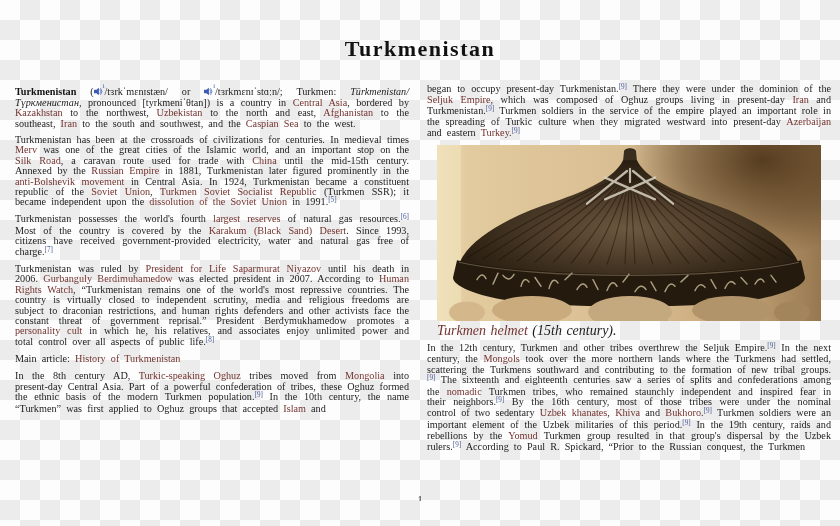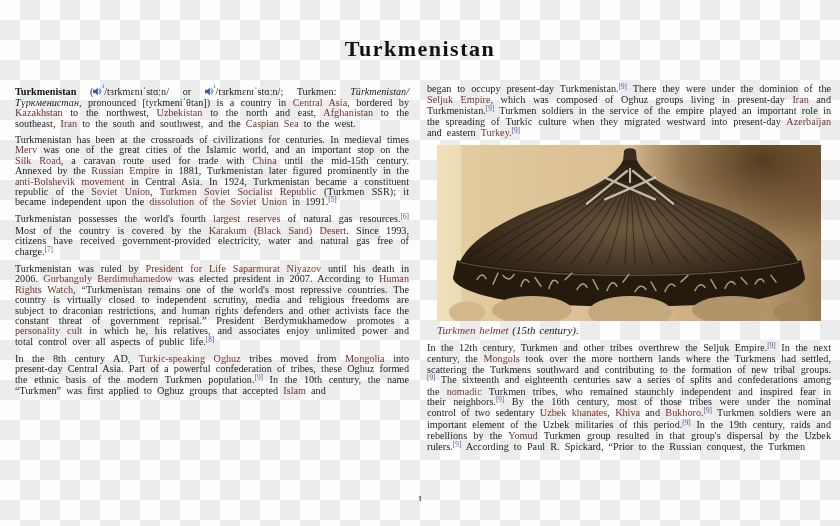--- a/index.html
+++ b/index.html
@@ -38,48 +38,51 @@
   .audio-sup{color:#3b5bb5;font-size:6.5px;position:relative;top:-3.5px;}
   .section-heading{
     font-size:15.5px;font-weight:bold;color:#111;
     margin:14px 0 8px 0;text-align:left;word-spacing:0;line-height:16px;
   }
   .section-num{display:inline-block;min-width:30px;}
   .main-article{margin:0 0 7px 0;text-align:left;}
   .figure{margin:5px 0 0 10px;width:384px;}
   .figure svg{display:block;}
   .caption{
-    margin:4px 0 7px 0;font-size:11px;font-style:italic;
+    margin:4px 0 7px 0;font-size:14px;font-style:italic;
     text-align:left;word-spacing:1px;line-height:11px;
   }
   .page-number{
     position:absolute;left:0;top:494px;width:840px;text-align:center;
     font-size:10px;color:#222;
   }
 </style>
 </head>
 <body>
 
 <div class="page">
 
   <h1 class="title">Turkmenistan</h1>
 
   <div class="col col-left">
     <p class="para"><span class="run-bold">Turkmenistan</span><span class="run-plain"> (</span><span class="audio"><svg width="9" height="9" viewBox="0 0 11 10">
             <polygon points="0,3 3,3 6,0.5 6,9.5 3,7 0,7" fill="#3b5bb5"></polygon>
             <path d="M7,2.5 Q9.5,5 7,7.5 M8,1 Q11.5,5 8,9" stroke="#3b5bb5" fill="none" stroke-width="0.9"></path>
-          </svg><sup class="audio-sup">i</sup></span><span class="run-plain">/tɜrkmɛnɪˈstɑːn/</span><span class="run-plain"> or </span><span class="audio"><svg width="9" height="9" viewBox="0 0 11 10">
+          </svg><sup class="audio-sup">i</sup></span><span class="run-plain">/tɜrkˈmɛnɪstæn/</span><span class="run-plain"> or </span><span class="audio"><svg width="9" height="9" viewBox="0 0 11 10">
             <polygon points="0,3 3,3 6,0.5 6,9.5 3,7 0,7" fill="#3b5bb5"></polygon>
             <path d="M7,2.5 Q9.5,5 7,7.5 M8,1 Q11.5,5 8,9" stroke="#3b5bb5" fill="none" stroke-width="0.9"></path>
           </svg><sup class="audio-sup">i</sup></span><span class="run-plain">/tɜrkmɛnɪˈstɑːn/; Turkmen: </span><span class="run-italic">Türkmenistan/Түркменистан</span><span class="run-plain">, pronounced [tyrkmeniˈθtan]) is a country in </span><span class="run-link">Central Asia</span><span class="run-plain">, bordered by </span><span class="run-link">Kazakhstan</span><span class="run-plain"> to the northwest, </span><span class="run-link">Uzbekistan</span><span class="run-plain"> to the north and east, </span><span class="run-link">Afghanistan</span><span class="run-plain"> to the southeast, </span><span class="run-link">Iran</span><span class="run-plain"> to the south and southwest, and the </span><span class="run-link">Caspian Sea</span><span class="run-plain"> to the west.</span></p>
     <p class="para"><span class="run-plain">Turkmenistan has been at the crossroads of civilizations for centuries. In medieval times </span><span class="run-link">Merv</span><span class="run-plain"> was one of the great cities of the Islamic world, and an important stop on the </span><span class="run-link">Silk Road</span><span class="run-plain">, a caravan route used for trade with </span><span class="run-link">China</span><span class="run-plain"> until the mid-15th century.  Annexed by the </span><span class="run-link">Russian Empire</span><span class="run-plain"> in 1881, Turkmenistan later figured prominently in the </span><span class="run-link">anti-Bolshevik movement</span><span class="run-plain"> in Central Asia.  In 1924, Turkmenistan became a constituent republic of the </span><span class="run-link">Soviet Union</span><span class="run-plain">, </span><span class="run-link">Turkmen Soviet Socialist Republic</span><span class="run-plain"> (Turkmen SSR); it became independent upon the </span><span class="run-link">dissolution of the Soviet Union</span><span class="run-plain"> in 1991.</span><span class="run-cite">[5]</span></p>
     <p class="para"><span class="run-plain">Turkmenistan possesses the world's fourth </span><span class="run-link">largest reserves</span><span class="run-plain"> of natural gas resources.</span><span class="run-cite">[6]</span><span class="run-plain"> Most of the country is covered by the </span><span class="run-link">Karakum (Black Sand) Desert</span><span class="run-plain">. Since 1993, citizens have received government-provided electricity, water and natural gas free of charge.</span><span class="run-cite">[7]</span></p>
     <p class="para"><span class="run-plain">Turkmenistan was ruled by </span><span class="run-link">President for Life</span><span class="run-plain"> </span><span class="run-link">Saparmurat Niyazov</span><span class="run-plain"> until his death in 2006. </span><span class="run-link">Gurbanguly Berdimuhamedow</span><span class="run-plain"> was elected president in 2007. According to </span><span class="run-link">Human Rights Watch</span><span class="run-plain">, “Turkmenistan remains one of the world's most repressive countries. The country is virtually closed to independent scrutiny, media and religious freedoms are subject to draconian restrictions, and human rights defenders and other activists face the constant threat of government reprisal.” President Berdymukhamedow promotes a </span><span class="run-link">personality cult</span><span class="run-plain"> in which he, his relatives, and associates enjoy unlimited power and total control over all aspects of public life.</span><span class="run-cite">[8]</span></p>
 
 
+    <p class="para main-article">
+      <span class="run-plain">Main article: </span><span class="run-link">History of Turkmenistan</span>
+    </p>
 
     <p class="para"><span class="run-plain">In the 8th century AD, </span><span class="run-link">Turkic-speaking</span><span class="run-plain"> </span><span class="run-link">Oghuz</span><span class="run-plain"> tribes moved from </span><span class="run-link">Mongolia</span><span class="run-plain"> into present-day Central Asia. Part of a powerful confederation of tribes, these Oghuz formed the ethnic basis of the modern Turkmen population.</span><span class="run-cite">[9]</span><span class="run-plain"> In the 10th century, the name “Turkmen” was first applied to Oghuz groups that accepted </span><span class="run-link">Islam</span><span class="run-plain"> and</span></p>
   </div>
 
   <div class="col col-right">
     <p class="para"><span class="run-plain">began to occupy present-day Turkmenistan.</span><span class="run-cite">[9]</span><span class="run-plain"> There they were under the dominion of the </span><span class="run-link">Seljuk Empire</span><span class="run-plain">, which was composed of Oghuz groups living in present-day </span><span class="run-link">Iran</span><span class="run-plain"> and Turkmenistan.</span><span class="run-cite">[9]</span><span class="run-plain"> Turkmen soldiers in the service of the empire played an important role in the spreading of Turkic culture when they migrated westward into present-day </span><span class="run-link">Azerbaijan</span><span class="run-plain"> and eastern </span><span class="run-link">Turkey</span><span class="run-plain">.</span><span class="run-cite">[9]</span></p>
 
     <div class="figure">
       <svg width="384" height="176" viewBox="0 0 384 162" preserveAspectRatio="none">
         <defs>

